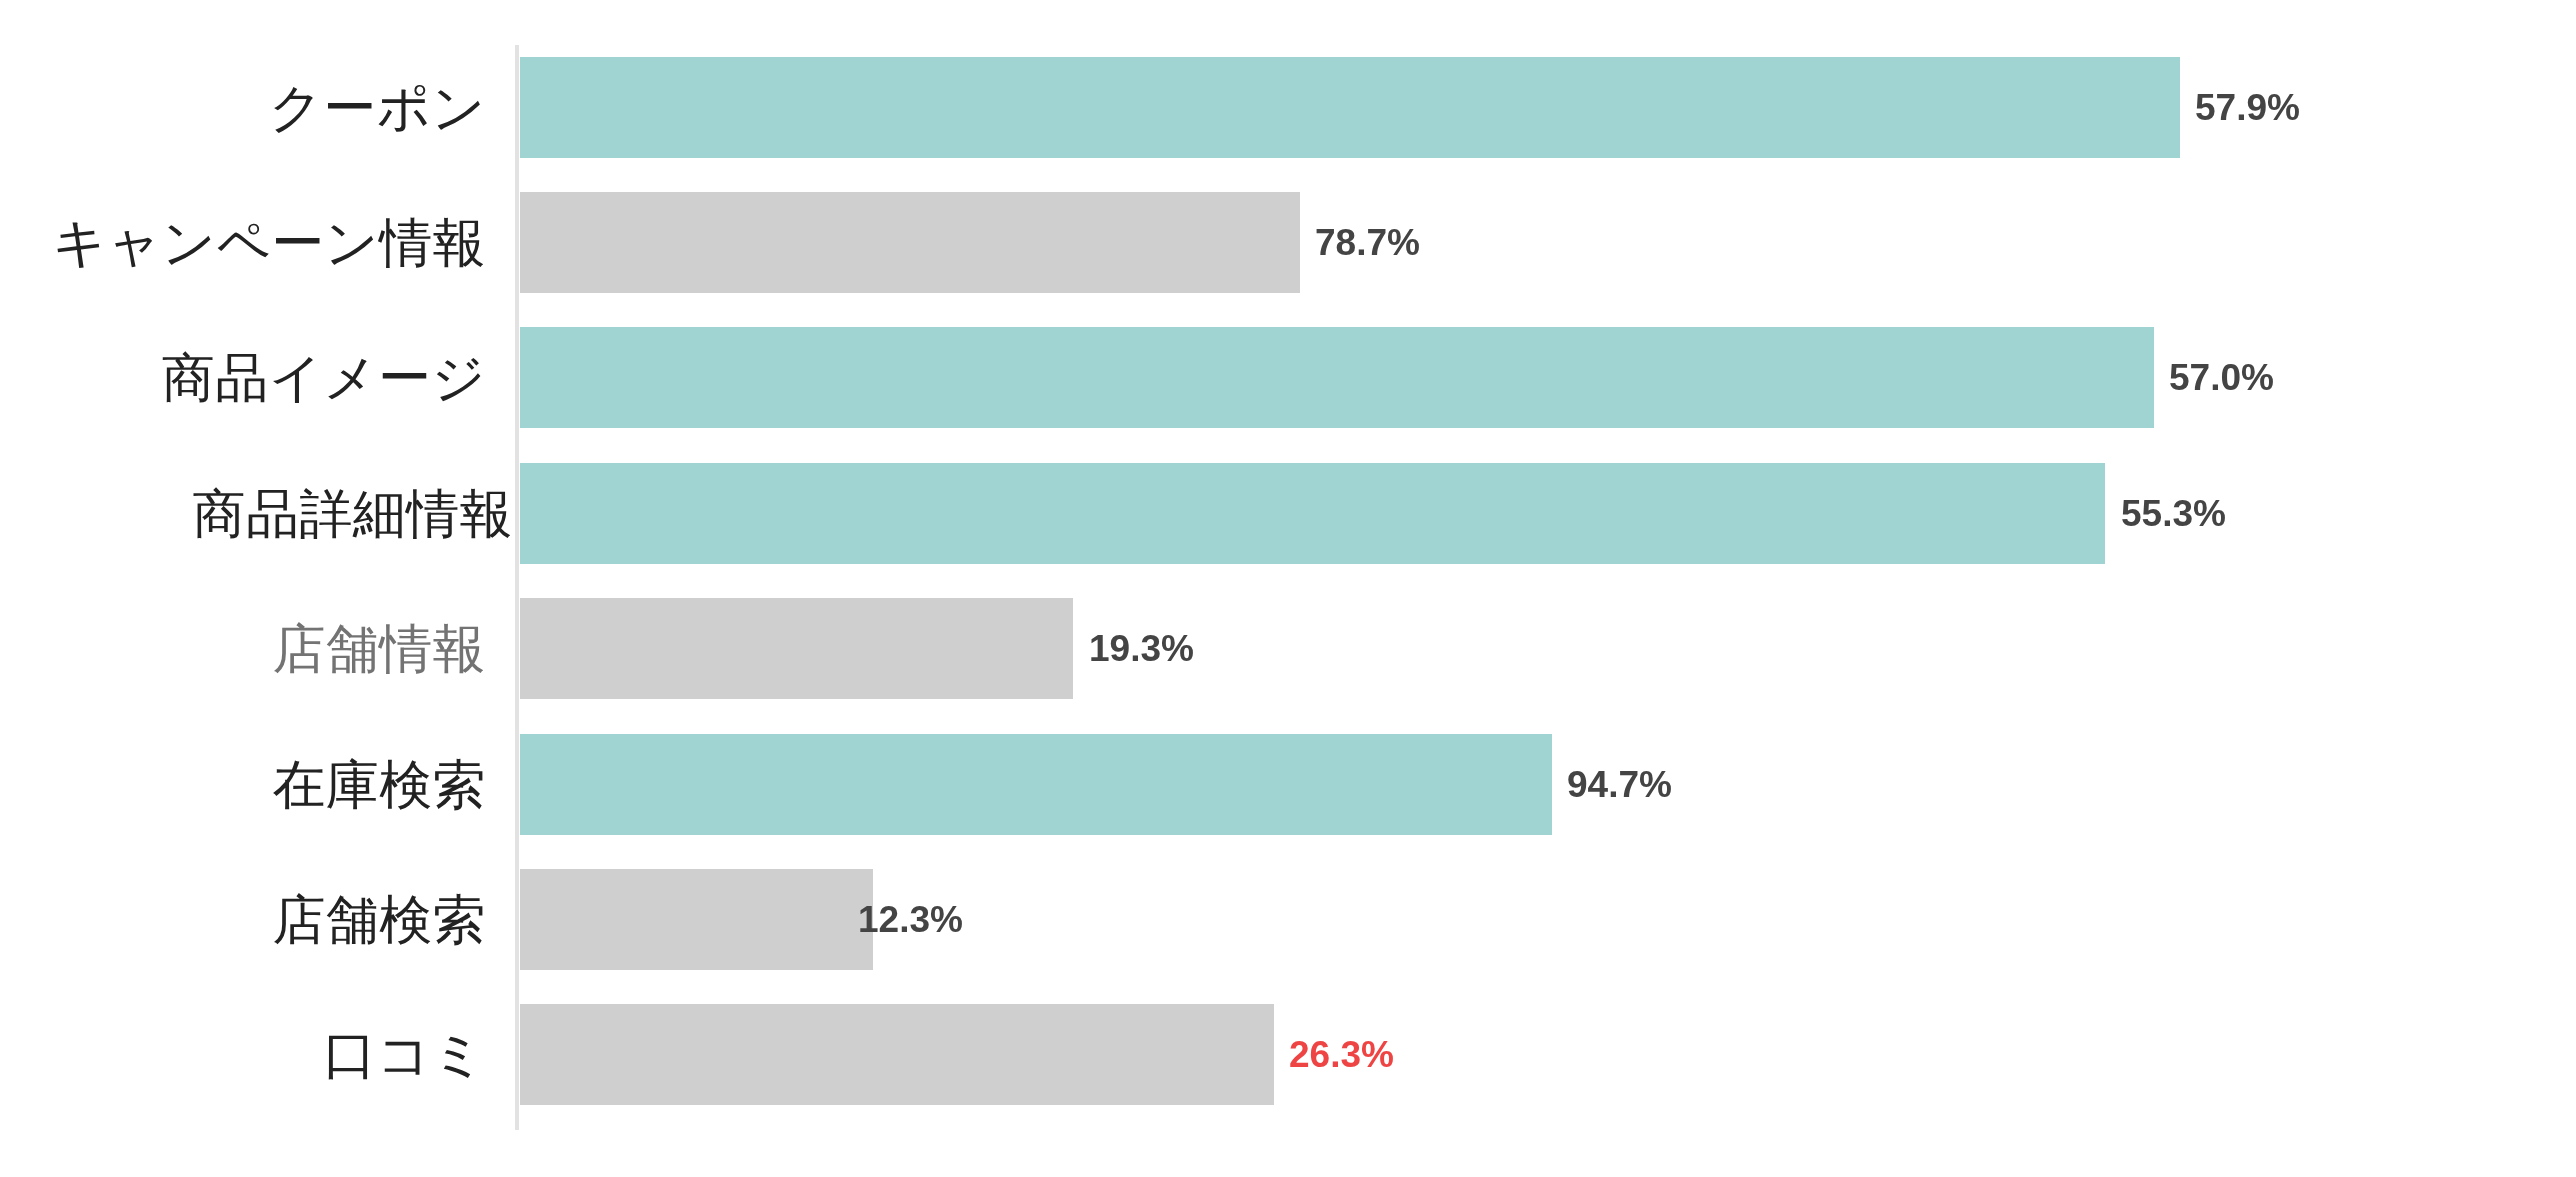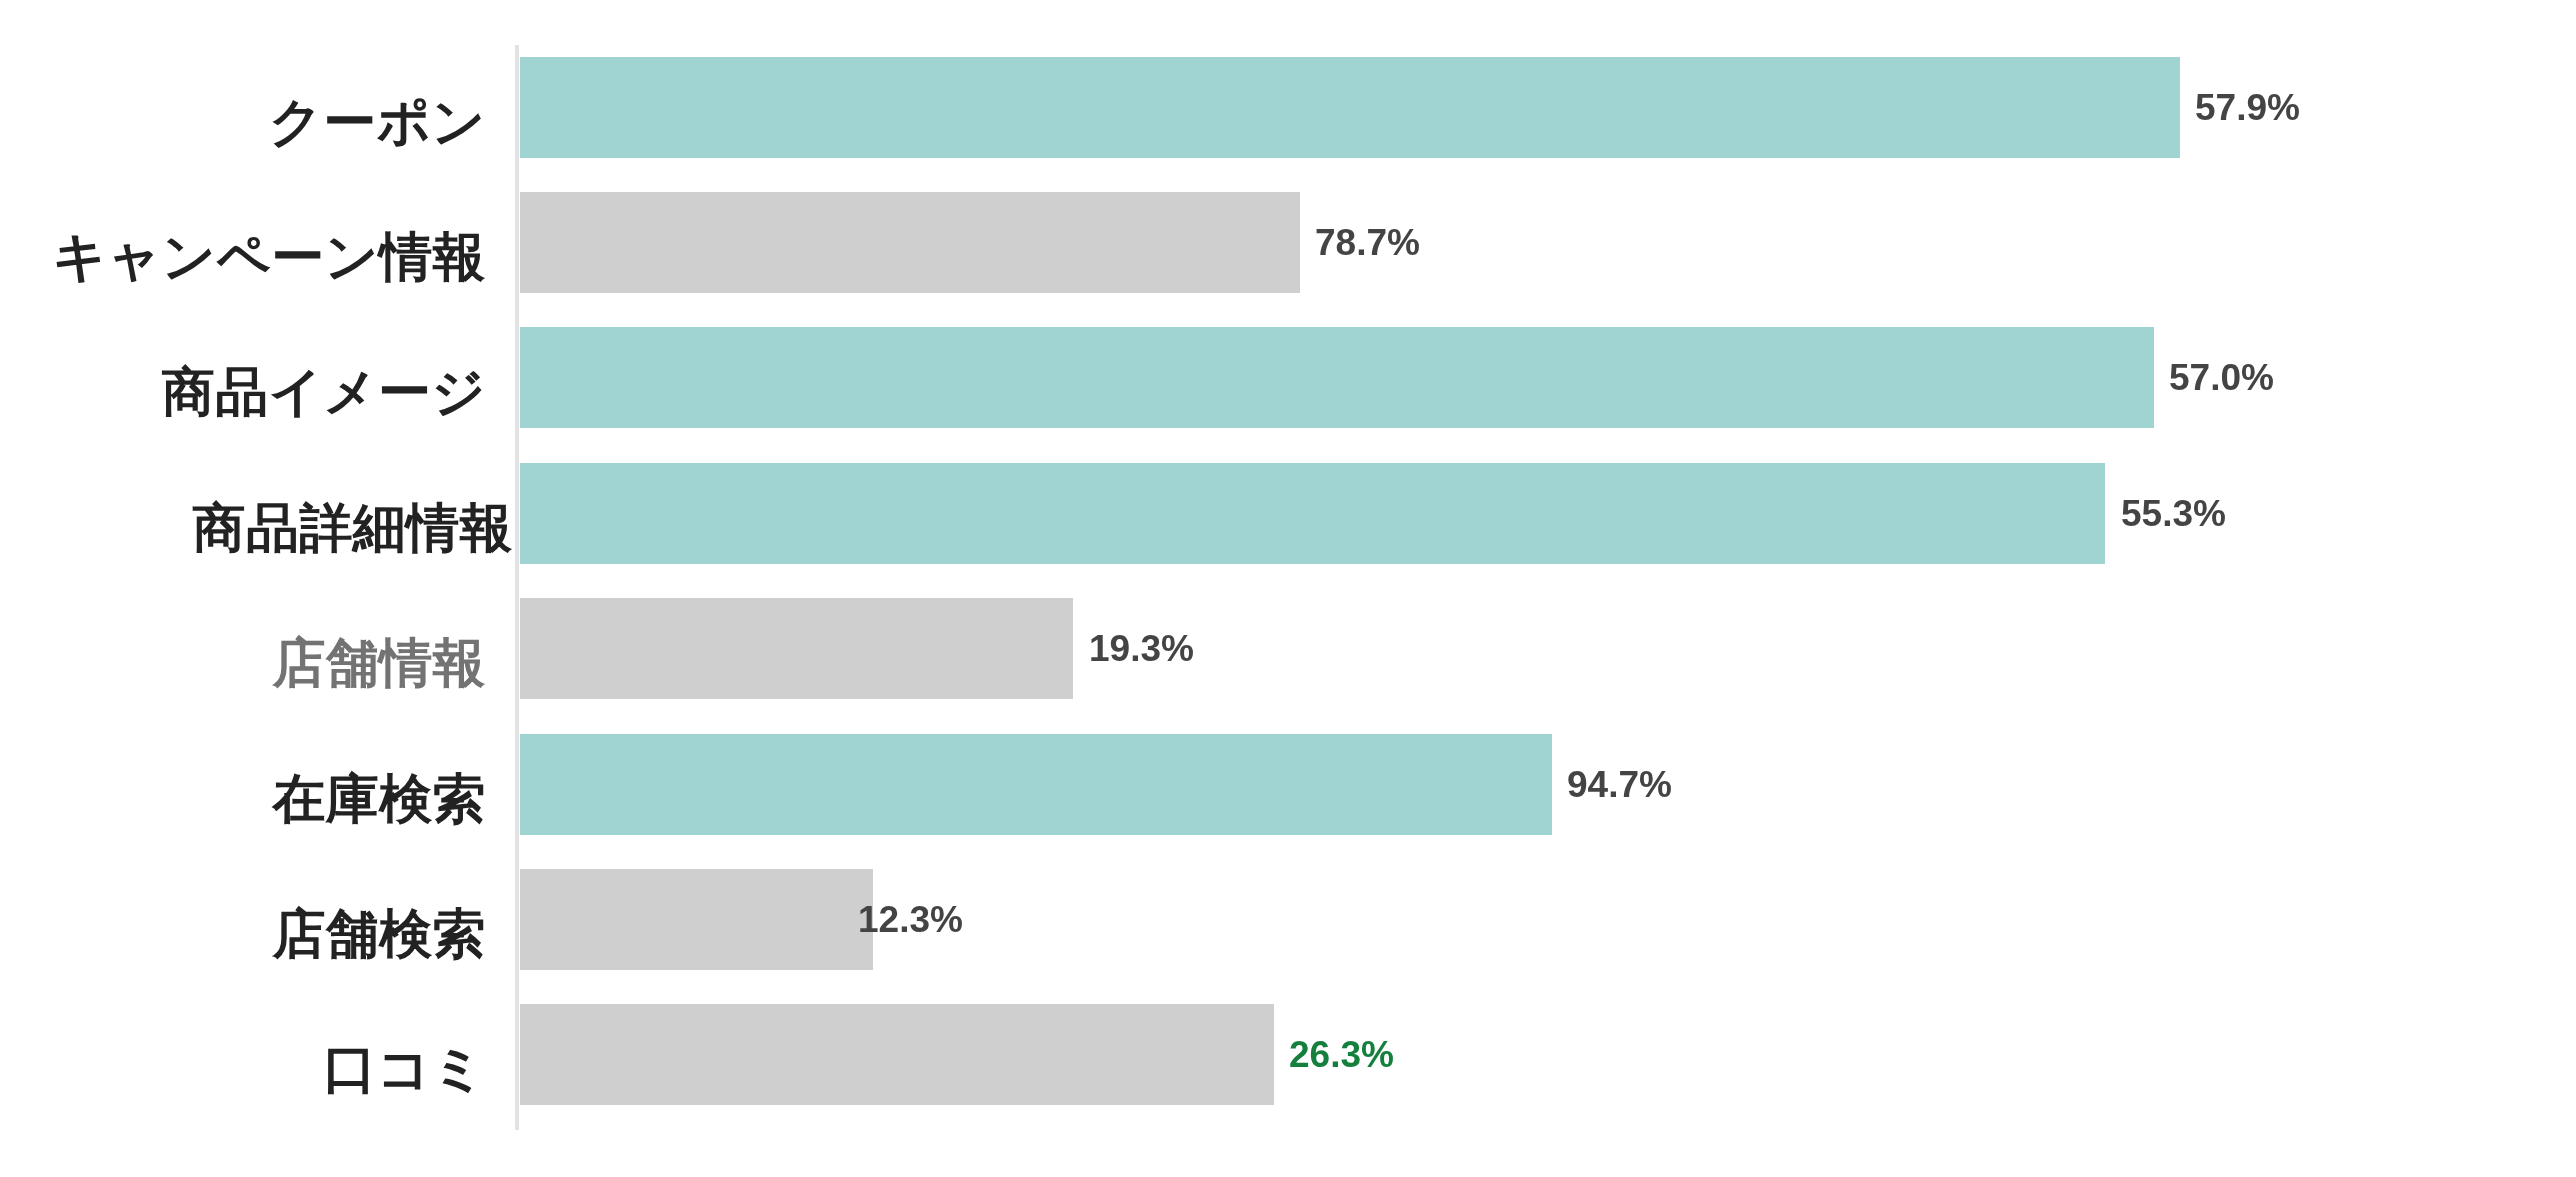--- a/index.html
+++ b/index.html
@@ -42,28 +42,28 @@
   .bar-row {
     position: absolute;
     left: 0;
     width: 2576px;
     height: 101px;
   }
 
   .cat-label {
     position: absolute;
     right: 2090px; 
-    top: 14px;
+    top: 0;
     height: 101px;
     line-height: 101px;
     font-size: 53px;
     color: #222222;
     white-space: nowrap;
     letter-spacing: 0.4px;
-    font-weight: 700;
+    font-weight: 400;
   }
 
   .bar {
     position: absolute;
     left: 520px;
     top: 0;
     height: 101px;
   }
 
   .bar-fill {
@@ -137,18 +137,18 @@
         <div class="bar" style="width: 353px;">
           <div class="bar-fill" style="background: rgb(207, 207, 207);"></div>
         </div>
         <div class="val-label" style="left: 858px; color: rgb(68, 68, 68);">12.3%</div>
       </div>
       <div class="bar-row" style="top: 1004px;">
         <div class="cat-label" style="color: rgb(34, 34, 34);">口コミ</div>
         <div class="bar" style="width: 754px;">
           <div class="bar-fill" style="background: rgb(207, 207, 207);"></div>
         </div>
-        <div class="val-label" style="left: 1289px; color: #15803d;">26.3%</div>
+        <div class="val-label" style="left: 1289px; color: #ef4444;">26.3%</div>
       </div>
     </div>
 
 </div>
 
 
 </body></html>

